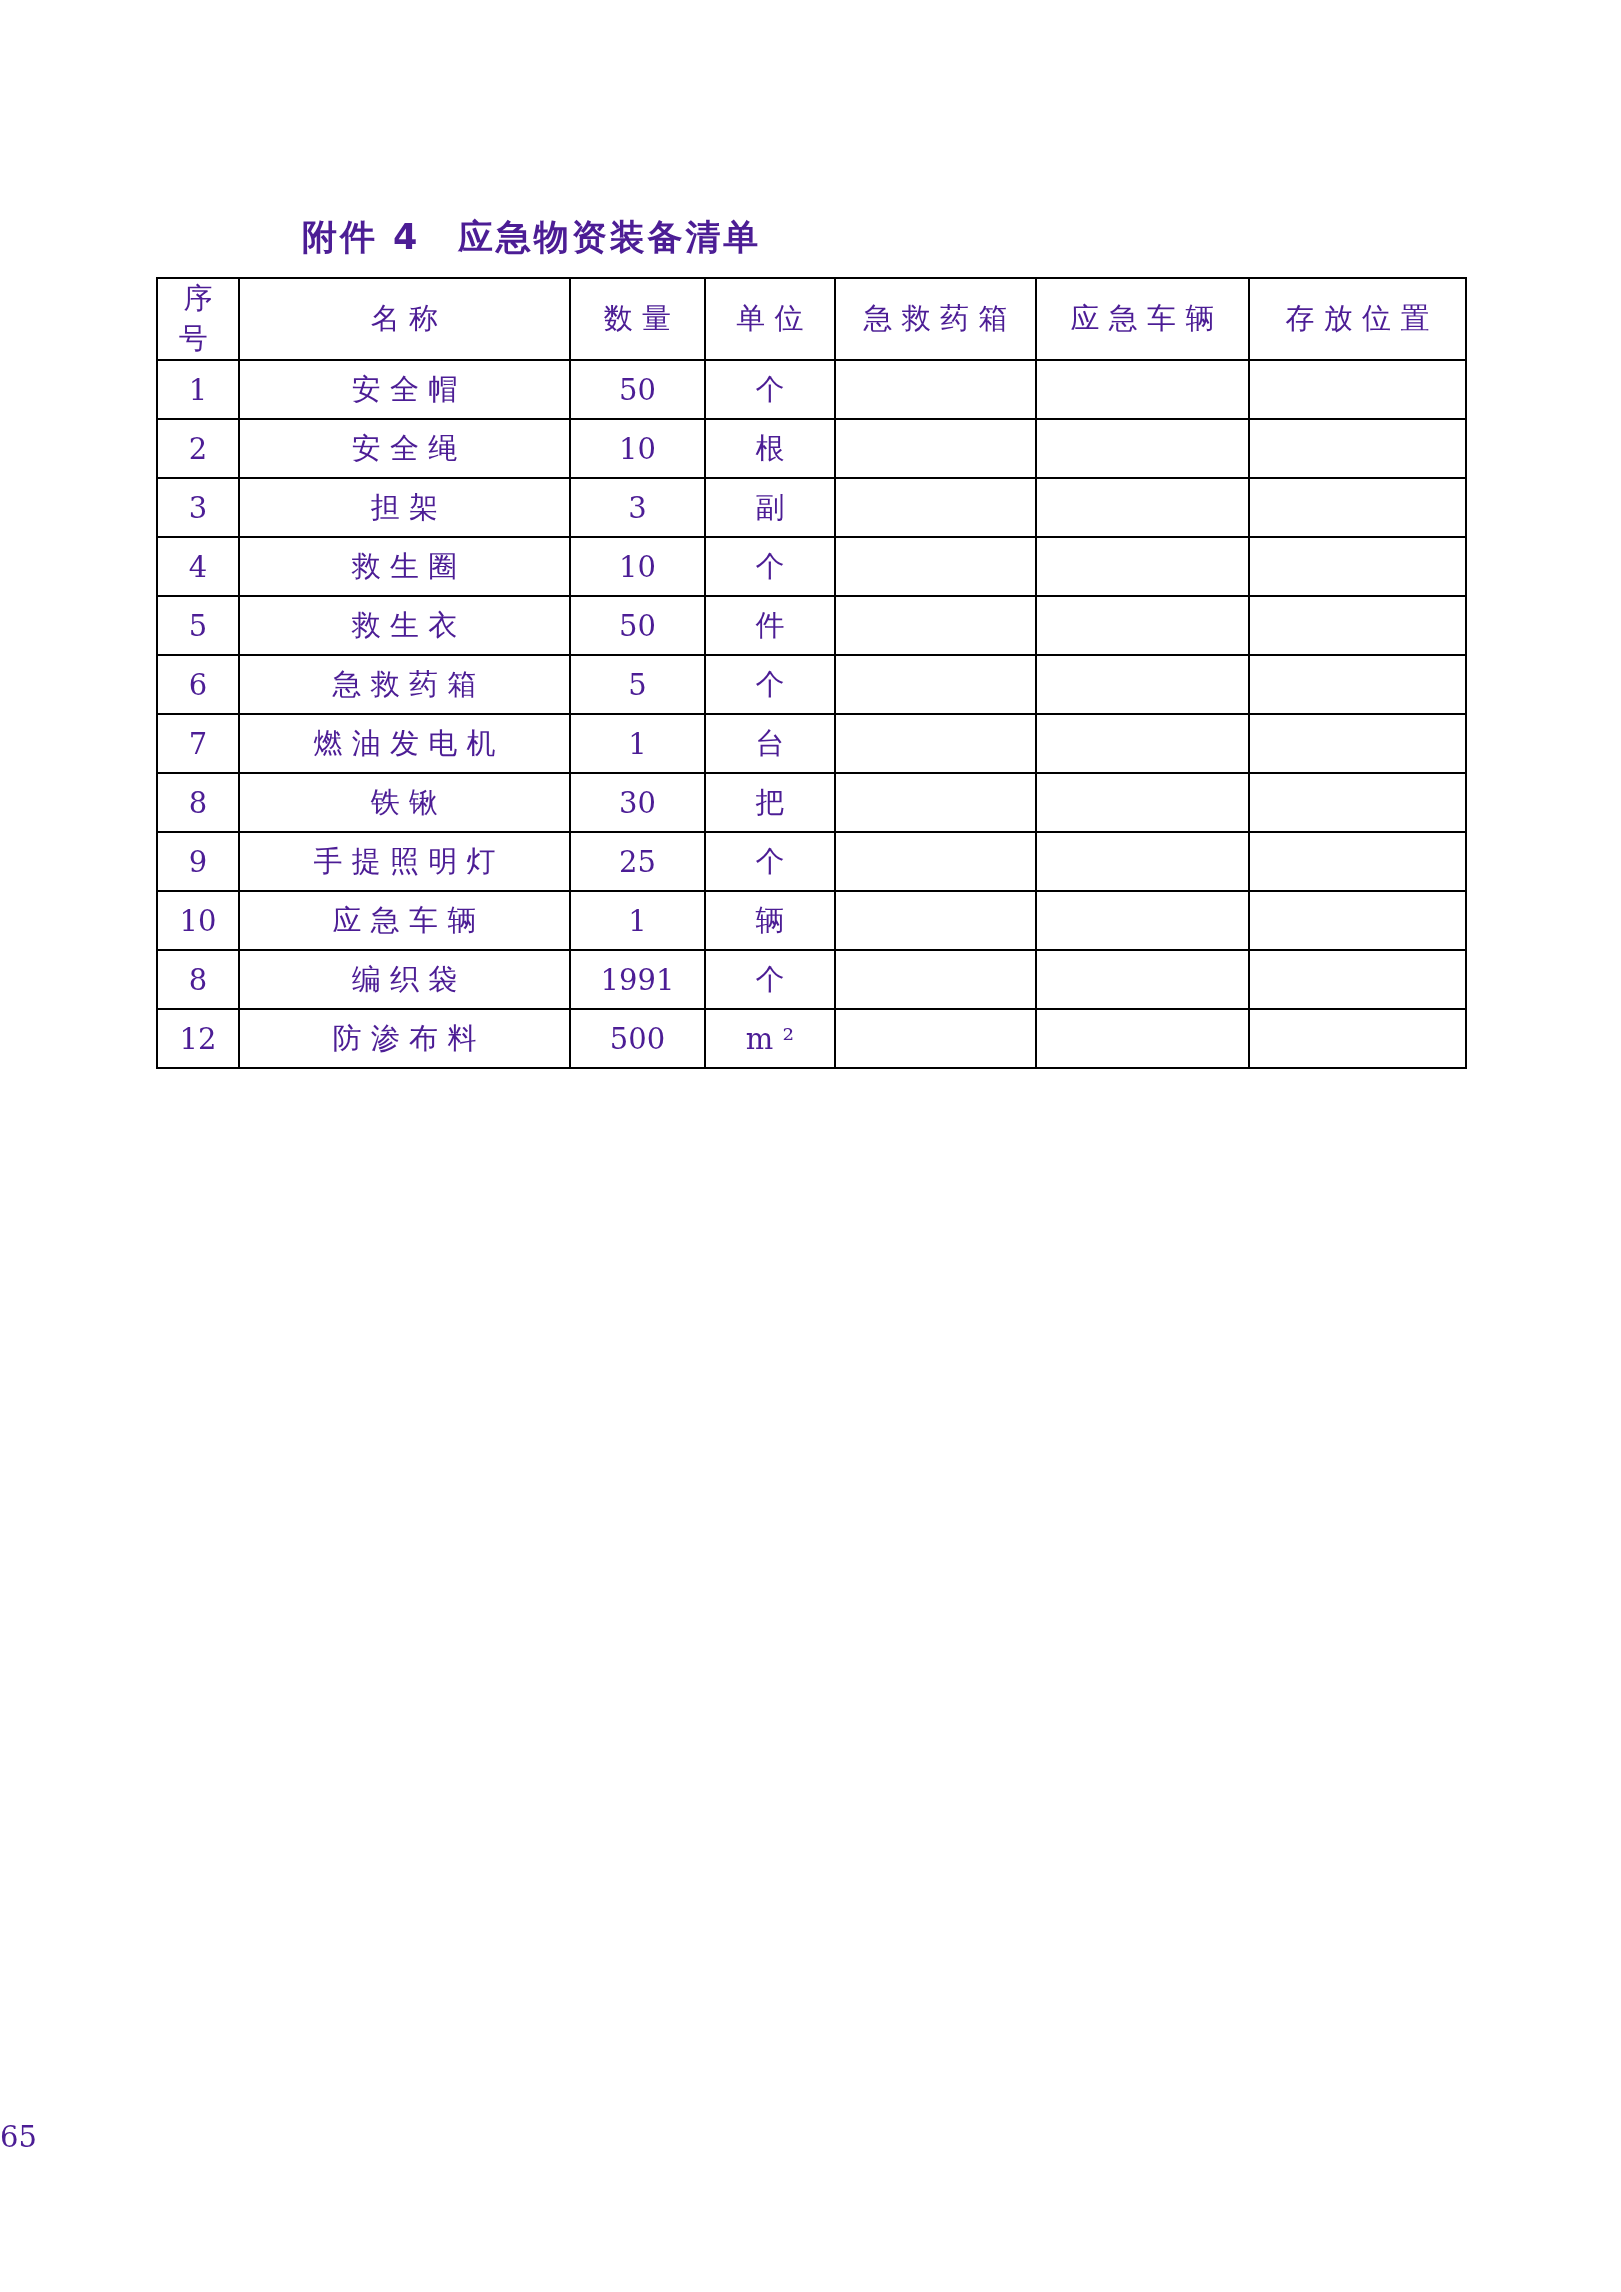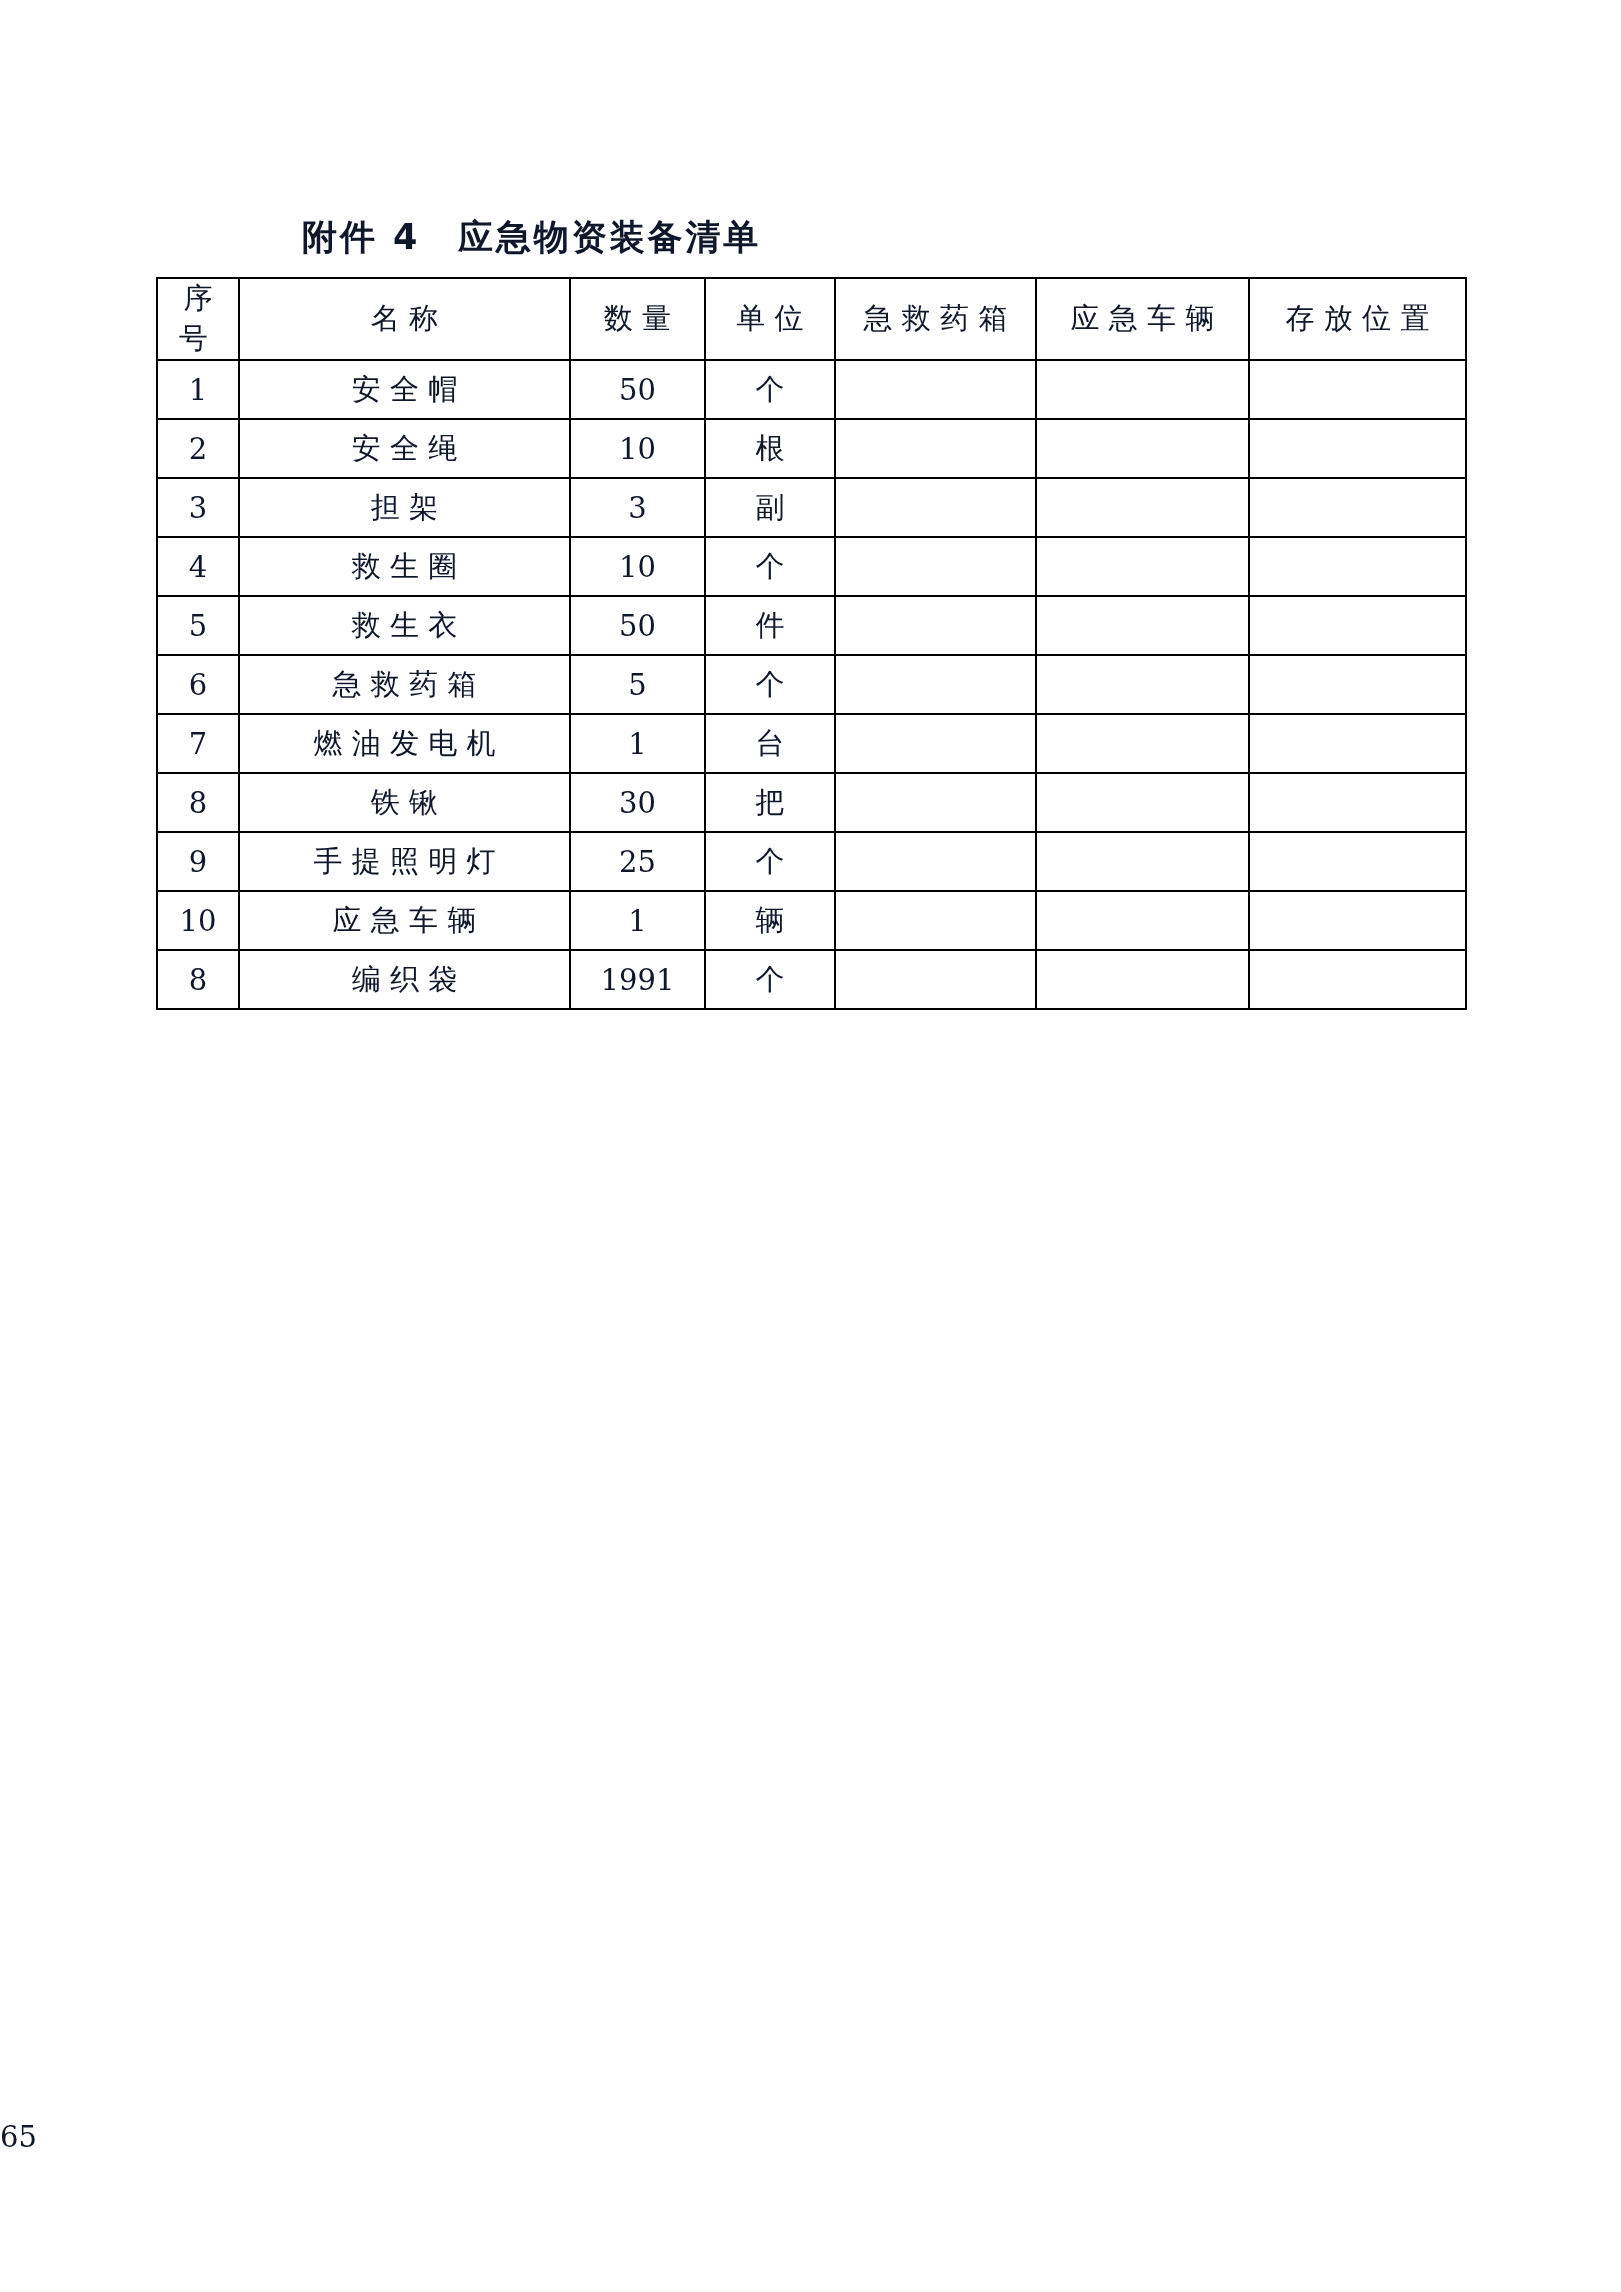--- a/index.html
+++ b/index.html
@@ -6,21 +6,21 @@
     margin: 0;
     padding: 0;
     background: #ffffff;
   }
   .page {
     position: relative;
     width: 1621px;
     height: 2293px;
     background: #ffffff;
     font-family: "DejaVu Serif", "Liberation Serif", serif;
-    color: #0f172a;
+    color: #4c1d95;
     overflow: hidden;
   }
   .doc-title {
     position: absolute;
     left: 302px;
     top: 214px;
     font-family: "DejaVu Sans", "Liberation Sans", sans-serif;
     font-weight: bold;
     font-size: 35px;
     letter-spacing: 2.9px;
@@ -188,19 +188,28 @@
         </tr>
         <tr>
           <td class="num">8</td>
           <td class="cjk">编织袋</td>
           <td class="num">1991</td>
           <td class="cjk">个</td>
           <td class="cjk"></td>
           <td class="cjk"></td>
           <td class="num"></td>
         </tr>
+        <tr>
+          <td class="num">12</td>
+          <td class="cjk">防渗布料</td>
+          <td class="num">500</td>
+          <td class="cjk">m²</td>
+          <td class="cjk"></td>
+          <td class="cjk"></td>
+          <td class="num"></td>
+        </tr>
       </tbody>
   </table>
 
   <div class="page-number">65</div>
 
 </div>
 
 
 </body></html>

